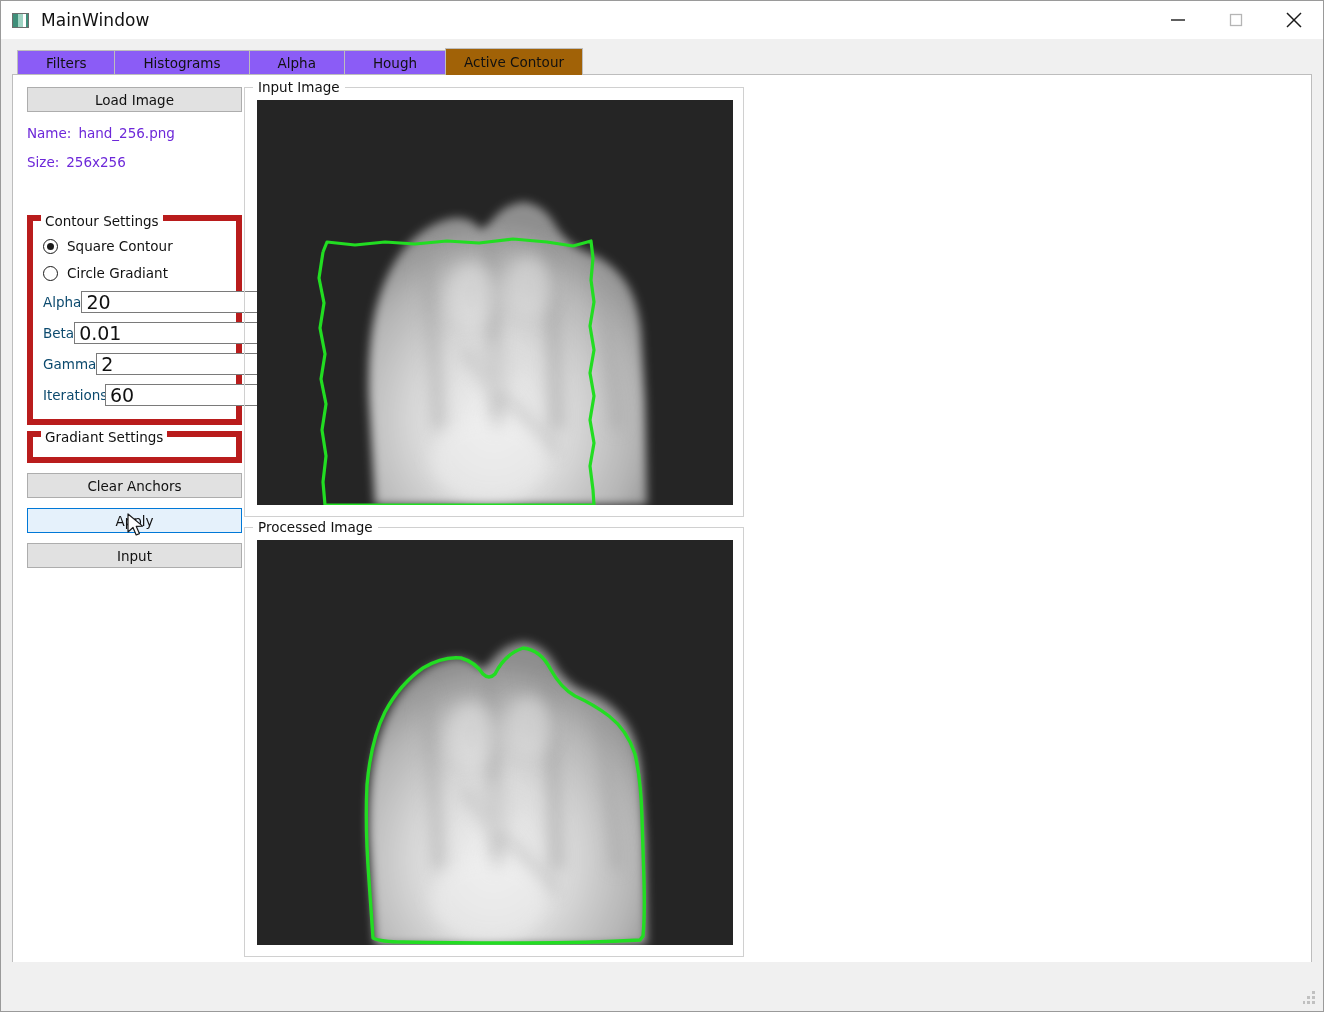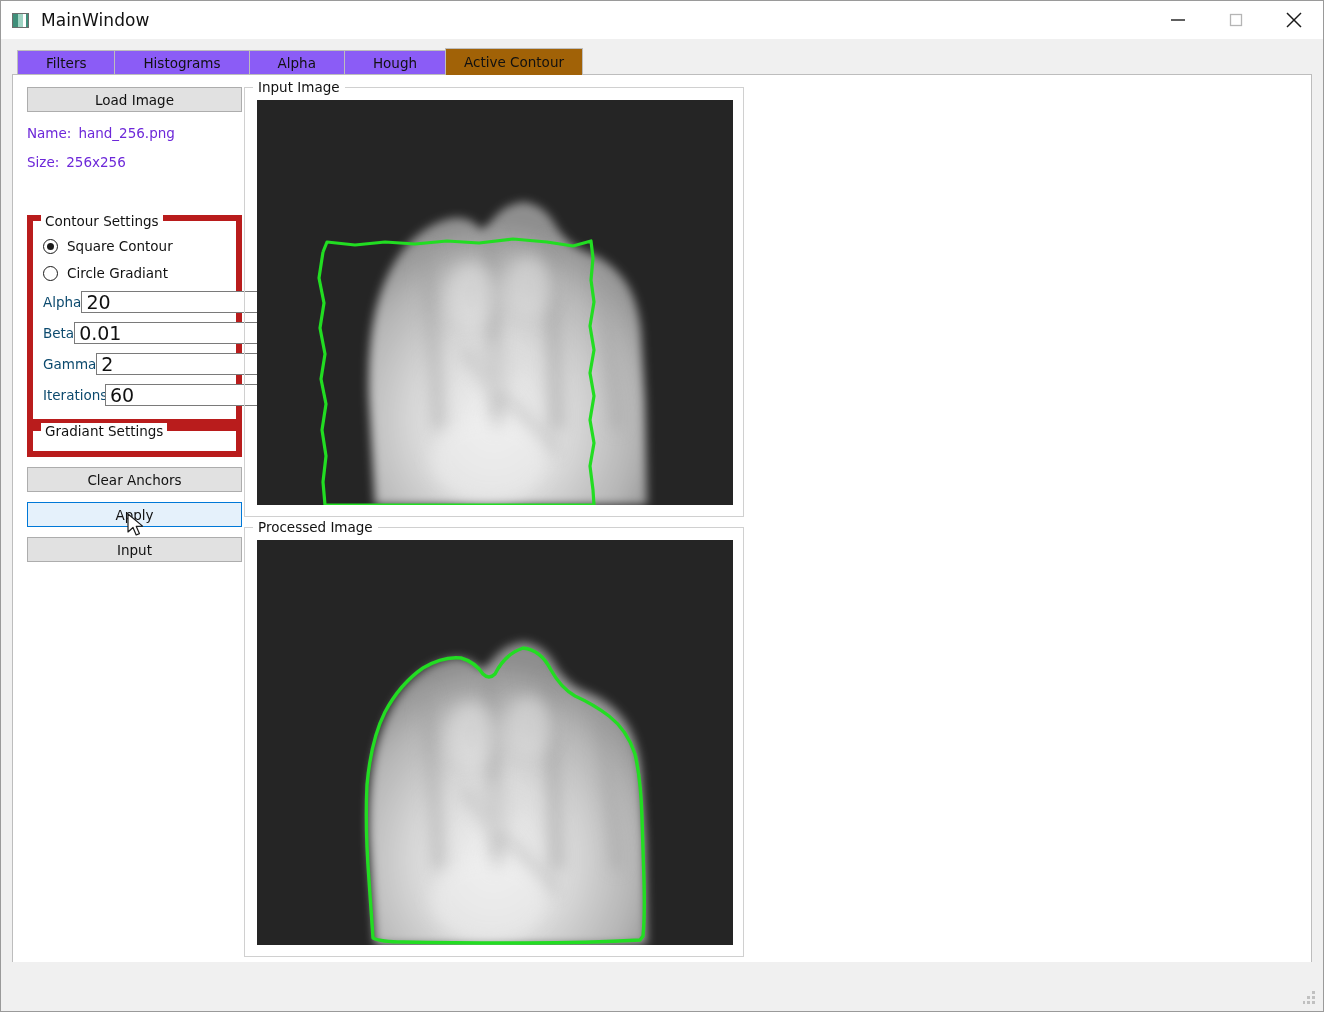--- a/index.html
+++ b/index.html
@@ -230,21 +230,21 @@
         <div class="field-row">
           <span class="field-label">Gamma</span>
           <input class="field-input" type="text" value="2" style="">
         </div>
         <div class="field-row">
           <span class="field-label">Iterations</span>
           <input class="field-input" type="text" value="60" style="">
         </div>
       </div>
 
-      <div class="group empty" style="margin-top:0;padding-left:36px;">
+      <div class="group empty" style="margin-top:6px;padding-left:36px;">
         <div class="group-title">Gradiant Settings</div>
       </div>
 
       <div class="btn stack-btn">Clear Anchors</div>
       <div class="btn primary stack-btn">Apply</div>
       <div class="btn stack-btn">Input</div>
     </div>
 
     <div class="img-group" style="left:231px; top:452px; width:500px; height:430px;">
       <div class="group-title">Processed Image</div>

